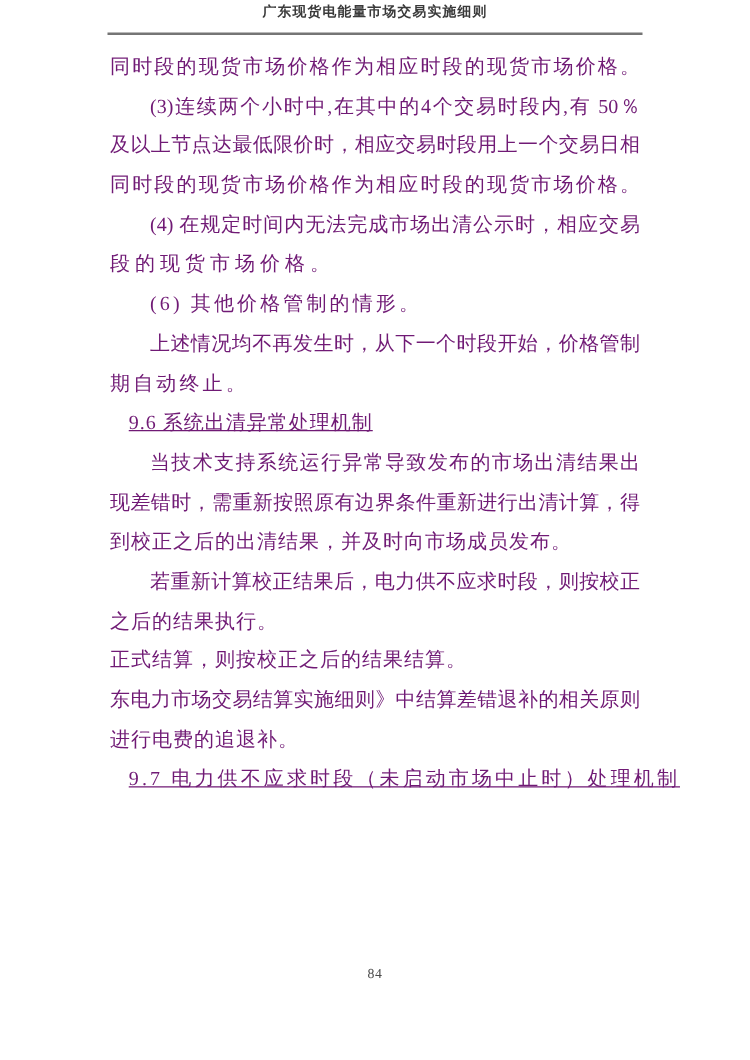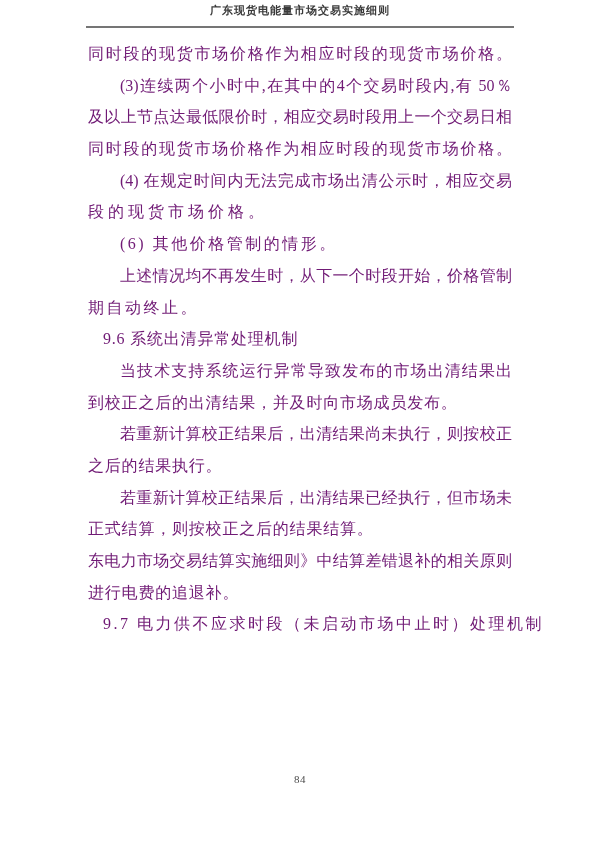--- a/index.html
+++ b/index.html
@@ -42,21 +42,21 @@
   }
   .line.fill {
     white-space: normal;
     text-align: justify;
     text-align-last: justify;
     text-justify: inter-character;
   }
   .line.plain { letter-spacing: 0.8px; }
   .line.wide  { letter-spacing: 2.5px; }
   .line.xwide { letter-spacing: 4px; }
-  .line.ind1  { text-indent: 15px; }
+  .line.ind1  { text-indent: 15px; text-decoration: underline; }
   .line.ind2  { text-indent: 32px; }
   .page-number {
     position: absolute;
     left: 0;
     right: 0;
     top: 773px;
     text-align: center;
     font-size: 11px;
     color: #4a4a4a;
     letter-spacing: 0.5px;
@@ -75,24 +75,24 @@
       <div class="line fill ind2">(3)连续两个小时中,在其中的4个交易时段内,有 50％</div>
       <div class="line fill">及以上节点达最低限价时，相应交易时段用上一个交易日相</div>
       <div class="line fill">同时段的现货市场价格作为相应时段的现货市场价格。</div>
       <div class="line fill ind2">(4) 在规定时间内无法完成市场出清公示时，相应交易</div>
       <div class="line xwide">段的现货市场价格。</div>
       <div class="line wide ind2">(6) 其他价格管制的情形。</div>
       <div class="line fill ind2">上述情况均不再发生时，从下一个时段开始，价格管制</div>
       <div class="line wide">期自动终止。</div>
       <div class="line plain ind1">9.6 系统出清异常处理机制</div>
       <div class="line fill ind2">当技术支持系统运行异常导致发布的市场出清结果出</div>
+      <div class="line fill">现差错时，需重新按照原有边界条件重新进行出清计算，得</div>
       <div class="line plain">到校正之后的出清结果，并及时向市场成员发布。</div>
-      <div class="line fill ind2">若重新计算校正结果后，出清结果尚未执行，则按校正</div>
+      <div class="line fill ind2">若重新计算校正结果后，电力供不应求时段，则按校正</div>
       <div class="line plain">之后的结果执行。</div>
-      <div class="line fill ind2">若重新计算校正结果后，出清结果已经执行，但市场未</div>
       <div class="line plain">正式结算，则按校正之后的结果结算。</div>
       <div class="line fill">东电力市场交易结算实施细则》中结算差错退补的相关原则</div>
       <div class="line plain">进行电费的追退补。</div>
       <div class="line wide ind1">9.7 电力供不应求时段（未启动市场中止时）处理机制</div>
     </div>
 
   <div class="page-number">84</div>
 </div>
 
 </body></html>

